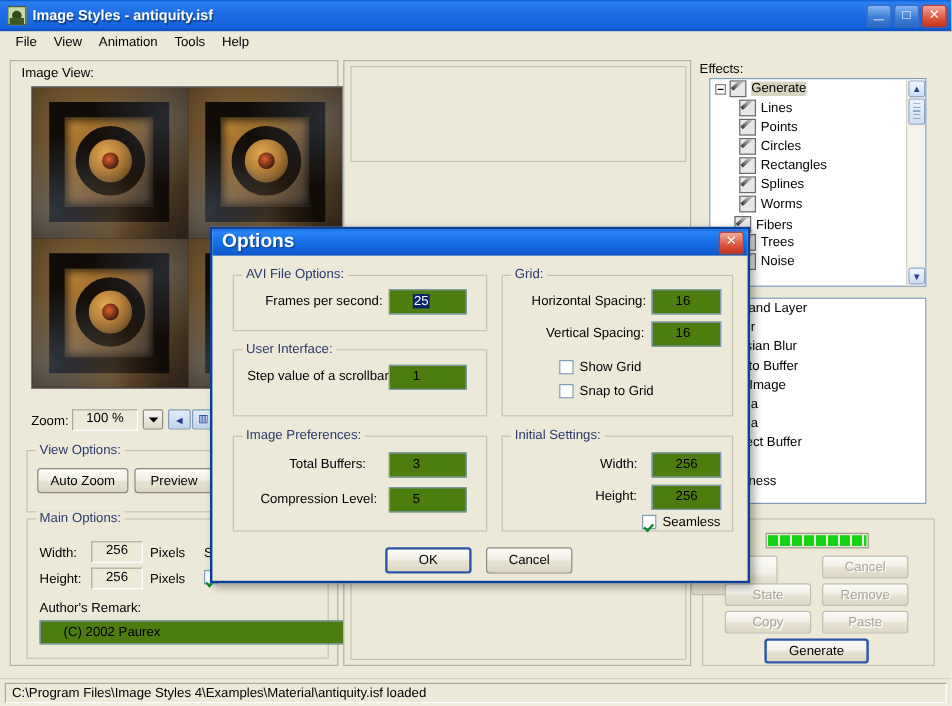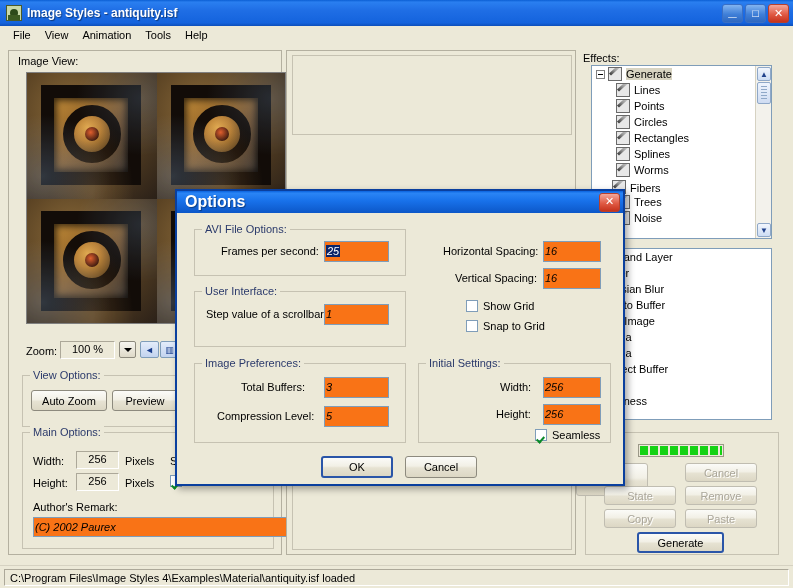--- a/index.html
+++ b/index.html
@@ -73,23 +73,23 @@
   .gb{position:absolute;box-sizing:border-box;border:1px solid #c6c2b2;}
   .gb > .gb-t{
     position:absolute;top:-7px;left:7px;background:#ece9d8;padding:0 3px;
     font-size:11px;color:#2b3a6b;white-space:nowrap;
   }
 
   .lbl{position:absolute;font-size:11px;color:#000;white-space:nowrap;}
 
   
   .edit{
-    position:absolute;box-sizing:border-box;background:#f97316;
+    position:absolute;box-sizing:border-box;background:#4d7c0f;
     border:1px solid #7f9db9;font-size:11px;color:#000;
-    padding:1px 1px;line-height:15px;overflow:hidden;white-space:nowrap;font-style:italic;
+    padding:1px 19px;line-height:15px;overflow:hidden;white-space:nowrap;
   }
   .edit .selhl{background:#0a246a;color:#fff;padding:0 1px;}
   
   .ro{
     position:absolute;box-sizing:border-box;background:#ece9d8;
     border:1px solid #aca899;border-right-color:#fff;border-bottom-color:#fff;
     font-size:11px;text-align:center;line-height:15px;overflow:hidden;white-space:nowrap;
   }
   .listbox{
     position:absolute;box-sizing:border-box;background:#fff;border:1px solid #7f9db9;
@@ -452,20 +452,23 @@
         <div class="edit" style="left:147px;top:91px;width:65px;height:21px;line-height:17px;">1</div>
 
         <div class="gb" style="left:17px;top:150px;width:212px;height:80px;">
           <div class="gb-t">Image Preferences:</div>
         </div>
         <div class="lbl" style="left:64px;top:168px;">Total Buffers:</div>
         <div class="edit" style="left:147px;top:164px;width:65px;height:21px;line-height:17px;">3</div>
         <div class="lbl" style="left:40px;top:197px;">Compression Level:</div>
         <div class="edit" style="left:147px;top:193px;width:65px;height:21px;line-height:17px;">5</div>
 
+        <div class="gb" style="left:241px;top:16px;width:193px;height:118px;">
+          <div class="gb-t">Grid:</div>
+        </div>
         <div class="lbl" style="left:266px;top:32px;">Horizontal Spacing:</div>
         <div class="edit" style="left:366px;top:28px;width:58px;height:21px;line-height:17px;">16</div>
         <div class="lbl" style="left:278px;top:59px;">Vertical Spacing:</div>
         <div class="edit" style="left:366px;top:55px;width:58px;height:21px;line-height:17px;">16</div>
         <div class="chk" style="left:289px;top:87px;">
           <span class="box"></span>
           <span>Show Grid</span>
         </div>
         <div class="chk" style="left:289px;top:107px;">
           <span class="box"></span>

